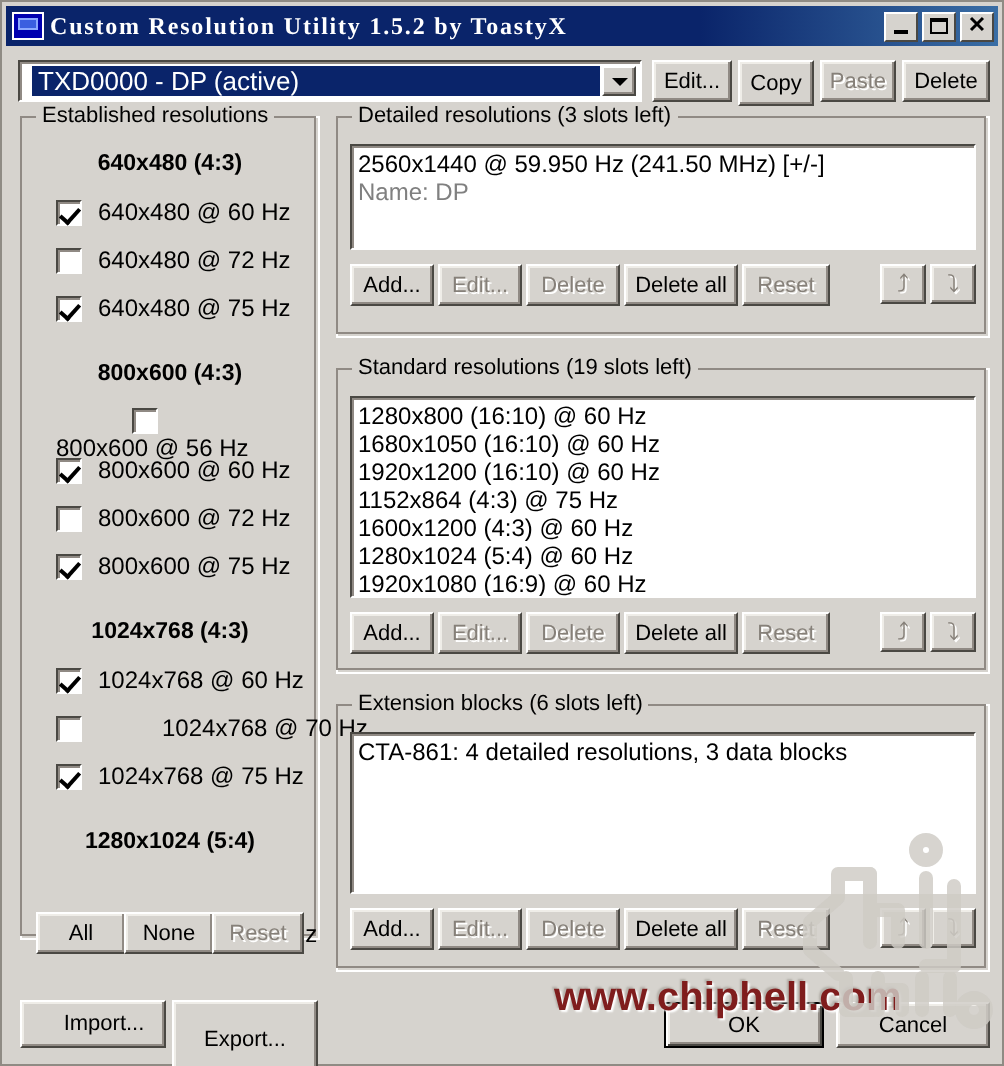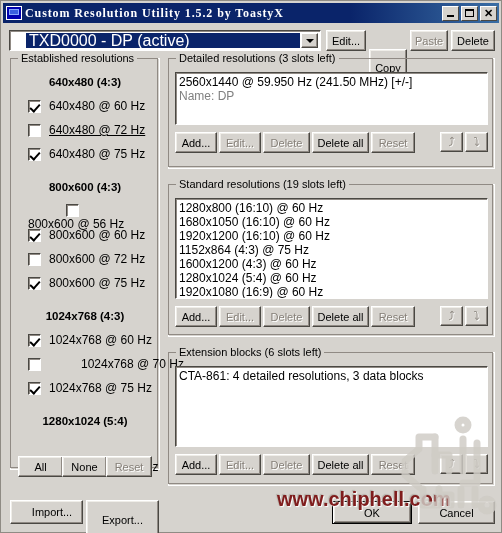--- a/index.html
+++ b/index.html
@@ -107,24 +107,24 @@
     border-right: 1px solid #ffffff;
     border-bottom: 1px solid #ffffff;
     box-shadow: inset 1px 1px 0 #908a84;
     box-sizing: border-box;
     display: flex; align-items: stretch;
   }
   #combo .combo-val {
     flex: 1 1 auto;
     background: #0a246a;
     color: #ffffff;
-    font-size: 16px;
+    font-size: 13px;
     display: flex; align-items: center;
     padding-left: 3px;
-    margin: 2px 0 2px 16px;
+    margin: 2px 0 2px 6px;
     overflow: hidden; white-space: nowrap;
   }
   #combo .combo-arrow {
     width: 17px;
     margin: 2px 2px 2px 1px;
     background: #d6d3ce;
     border-top: 1px solid #ffffff;
     border-left: 1px solid #ffffff;
     border-right: 1px solid #4a4843;
     border-bottom: 1px solid #4a4843;
@@ -271,33 +271,33 @@
   </div>
 
   <div id="combo">
     <div class="combo-val">TXD0000 - DP (active)</div>
     <div class="combo-arrow">
         <span class="arrow-dn"></span>
       </div>
   </div>
 
   <div class="btn" style="left:325px;top:29px;width:40px;height:21px;">Edit...</div>
-  <div class="btn" style="left:368px;top:29px;width:38px;height:37px;margin-top:19px;">Copy</div>
+  <div class="btn" style="left:368px;top:29px;width:38px;height:23px;">Copy</div>
   <div class="btn disabled" style="left:409px;top:29px;width:38px;height:21px;">Paste</div>
   <div class="btn" style="left:450px;top:29px;width:44px;height:21px;">Delete</div>
 
   <div class="group" style="left:9px;top:57px;width:150px;height:412px;">
     <div class="glabel">Established resolutions</div>
 
     <div class="res-head" style="top:17px;">640x480 (4:3)</div>
     <div class="cbrow" style="top:40px;">
       <span class="cbox on"></span>
       <span>640x480 @ 60 Hz</span>
     </div>
-    <div class="cbrow" style="top:64px;text-decoration:underline;">
+    <div class="cbrow" style="top:64px;">
       <span class="cbox"></span>
       <span>640x480 @ 72 Hz</span>
     </div>
     <div class="cbrow" style="top:88px;">
       <span class="cbox on"></span>
       <span>640x480 @ 75 Hz</span>
     </div>
 
     <div class="res-head" style="top:122px;">800x600 (4:3)</div>
     <div class="cbrow" style="top:145px;flex-direction:column;">

